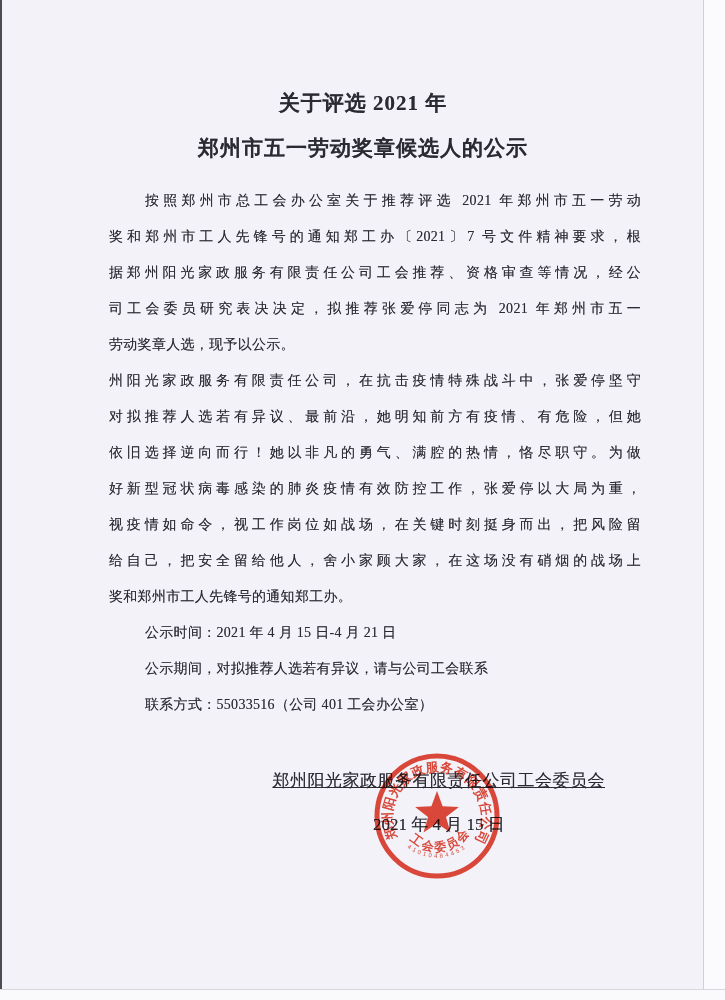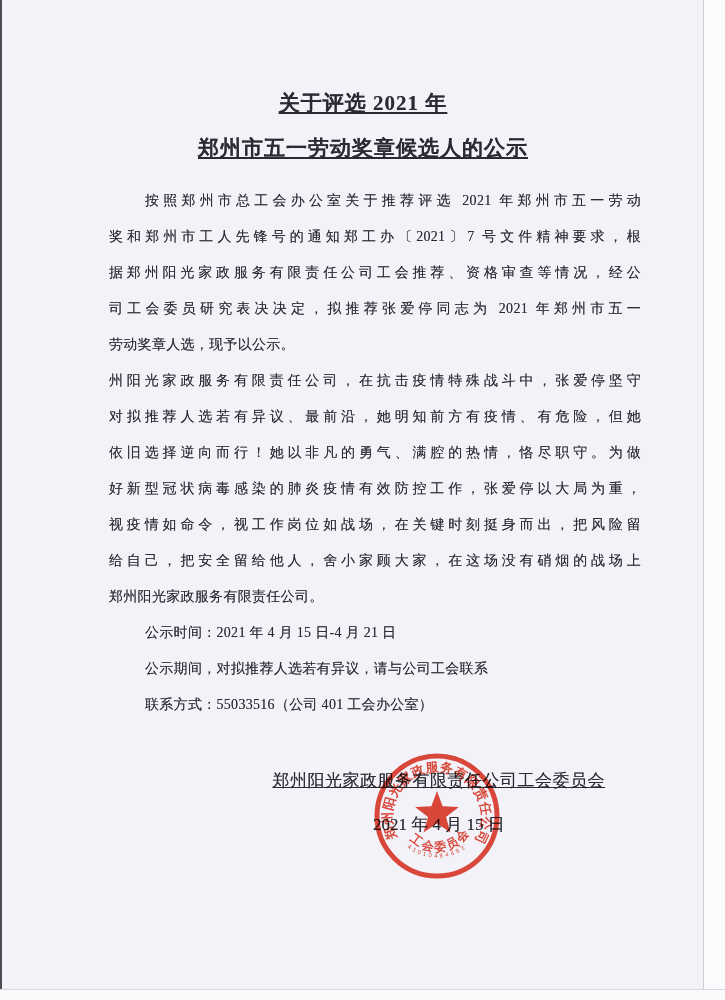--- a/index.html
+++ b/index.html
@@ -16,21 +16,20 @@
   .edge-right{position:absolute;left:703px;top:0;width:22px;height:100%;background:#fbfbfe;border-left:1px solid #cfcfd6;}
   .edge-bottom{position:absolute;left:0;top:989px;width:100%;height:11px;background:#fafafd;border-top:1px solid #d8d8e0;}
 
   .text-block{
     position:absolute;left:85px;top:88px;width:556px;
   }
   .doc-title{
     font-size:21px;font-weight:700;line-height:30px;
     text-align:center;letter-spacing:1px;
     text-shadow:0 0 .4px rgba(40,40,50,.55);
-    text-decoration:underline;
   }
   .doc-title.second{margin-top:15px;}
   .body-text{margin-top:20px;}
   .bline{
     font-size:14px;line-height:36px;
     text-align:justify;letter-spacing:.3px;
     text-shadow:0 0 .4px rgba(40,40,50,.5);
     overflow:hidden;white-space:nowrap;margin-left:24px;
   }
   .bline{white-space:normal;}
@@ -83,21 +82,21 @@
         <div class="bline fill">奖和郑州市工人先锋号的通知郑工办〔2021〕7 号文件精神要求，根</div>
         <div class="bline fill">据郑州阳光家政服务有限责任公司工会推荐、资格审查等情况，经公</div>
         <div class="bline fill">司工会委员研究表决决定，拟推荐张爱停同志为 2021 年郑州市五一</div>
         <div class="bline">劳动奖章人选，现予以公示。</div>
         <div class="bline fill">州阳光家政服务有限责任公司，在抗击疫情特殊战斗中，张爱停坚守</div>
         <div class="bline fill">对拟推荐人选若有异议、最前沿，她明知前方有疫情、有危险，但她</div>
         <div class="bline fill">依旧选择逆向而行！她以非凡的勇气、满腔的热情，恪尽职守。为做</div>
         <div class="bline fill">好新型冠状病毒感染的肺炎疫情有效防控工作，张爱停以大局为重，</div>
         <div class="bline fill">视疫情如命令，视工作岗位如战场，在关键时刻挺身而出，把风险留</div>
         <div class="bline fill">给自己，把安全留给他人，舍小家顾大家，在这场没有硝烟的战场上</div>
-        <div class="bline">郑州阳光家政服务有限责任公司。</div>
+        <div class="bline">奖和郑州市工人先锋号的通知郑工办。</div>
         <div class="bline indent">公示时间：2021 年 4 月 15 日-4 月 21 日</div>
         <div class="bline indent">公示期间，对拟推荐人选若有异议，请与公司工会联系</div>
         <div class="bline indent">联系方式：55033516（公司 401 工会办公室）</div>
       </div>
 
     <div class="signature-block">
       <div class="signature-line">郑州阳光家政服务有限责任公司工会委员会</div>
       <div class="date-line">2021 年 4 月 15 日</div>
     </div>
   </div>

